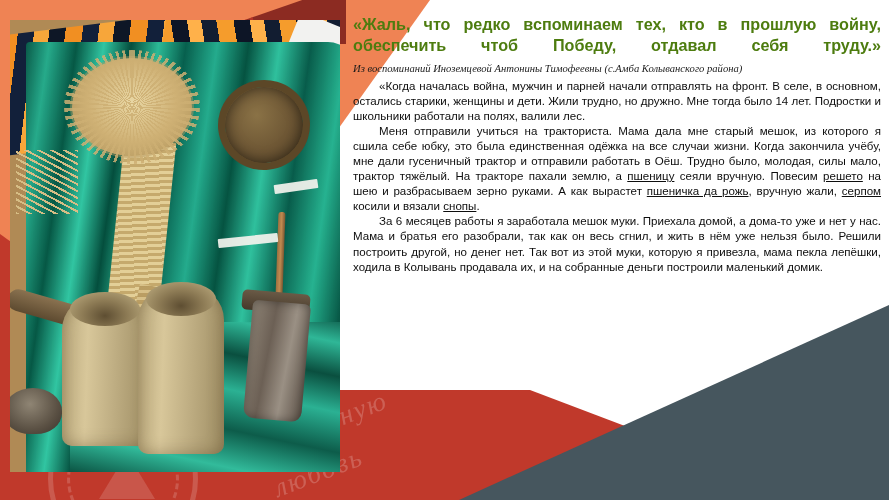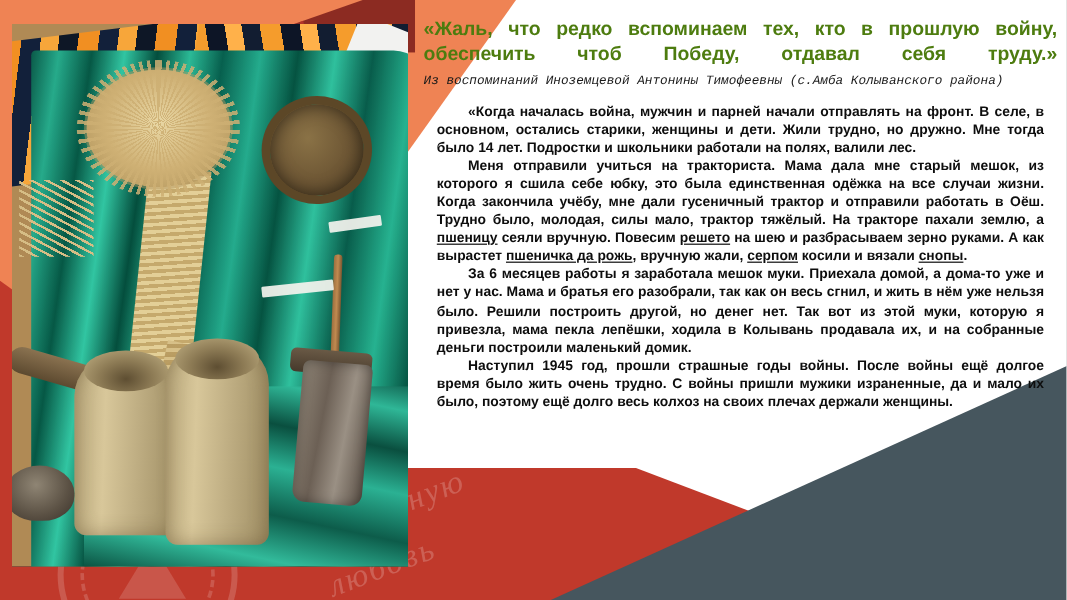--- a/index.html
+++ b/index.html
@@ -240,28 +240,28 @@
   }
   .title{
     color:#4d7c0f;
     font-size:16.2px;font-weight:700;line-height:21px;
     text-align:justify;text-align-last:justify;
     letter-spacing:0;margin:0 0 6px 0;
   }
   .source{
     color:#1a1a1a;
     font-size:10.6px;font-style:italic;line-height:13.5px;
-    font-family:Liberation Mono, monospace;
+    font-family:Liberation Serif, serif;
     margin:0 0 3px 0;
   }
   .body{
     color:#0d0d0d;
-    font-size:11.55px;font-weight:700;line-height:15.1px;
+    font-size:11.55px;font-weight:400;line-height:15.1px;
     text-align:justify;
-    margin:11px;
+    margin:0;
   }
   .body p{margin:0;text-indent:26px;}
   .body u{text-decoration:underline;text-underline-offset:1px;}
 </style>
 </head>
 <body>
 
 <div class="slide">
 
   <div class="bg-white"></div>
@@ -309,17 +309,16 @@
     </div>
   </div>
 
   <div class="content">
     <h1 class="title">«Жаль, что редко вспоминаем тех, кто в прошлую войну, обеспечить чтоб Победу, отдавал себя труду.»</h1>
     <div class="source">Из воспоминаний Иноземцевой Антонины Тимофеевны (с.Амба Колыванского района)</div>
     <div class="body">
       <p>«Когда началась война, мужчин и парней начали отправлять на фронт. В селе, в основном, остались старики, женщины и дети. Жили трудно, но дружно. Мне тогда было 14 лет. Подростки и школьники работали на полях, валили лес.</p>
       <p>Меня отправили учиться на тракториста. Мама дала мне старый мешок, из которого я сшила себе юбку, это была единственная одёжка на все случаи жизни. Когда закончила учёбу, мне дали гусеничный трактор и отправили работать в Оёш. Трудно было, молодая, силы мало, трактор тяжёлый. На тракторе пахали землю, а <u>пшеницу</u> сеяли вручную. Повесим <u>решето</u> на шею и разбрасываем зерно руками. А как вырастет <u>пшеничка да рожь</u>, вручную жали, <u>серпом</u> косили и вязали <u>снопы</u>.</p>
       <p>За 6 месяцев работы я заработала мешок муки. Приехала домой, а дома-то уже и нет у нас. Мама и братья его разобрали, так как он весь сгнил, и жить в нём уже нельзя было. Решили построить другой, но денег нет. Так вот из этой муки, которую я привезла, мама пекла лепёшки, ходила в Колывань продавала их, и на собранные деньги построили маленький домик.</p>
-      <p>Наступил 1945 год, прошли страшные годы войны. После войны ещё долгое время было жить очень трудно. С войны пришли мужики израненные, да и мало их было, поэтому ещё долго весь колхоз на своих плечах держали женщины.</p>
     </div>
   </div>
 
 </div>
 
 </body></html>

